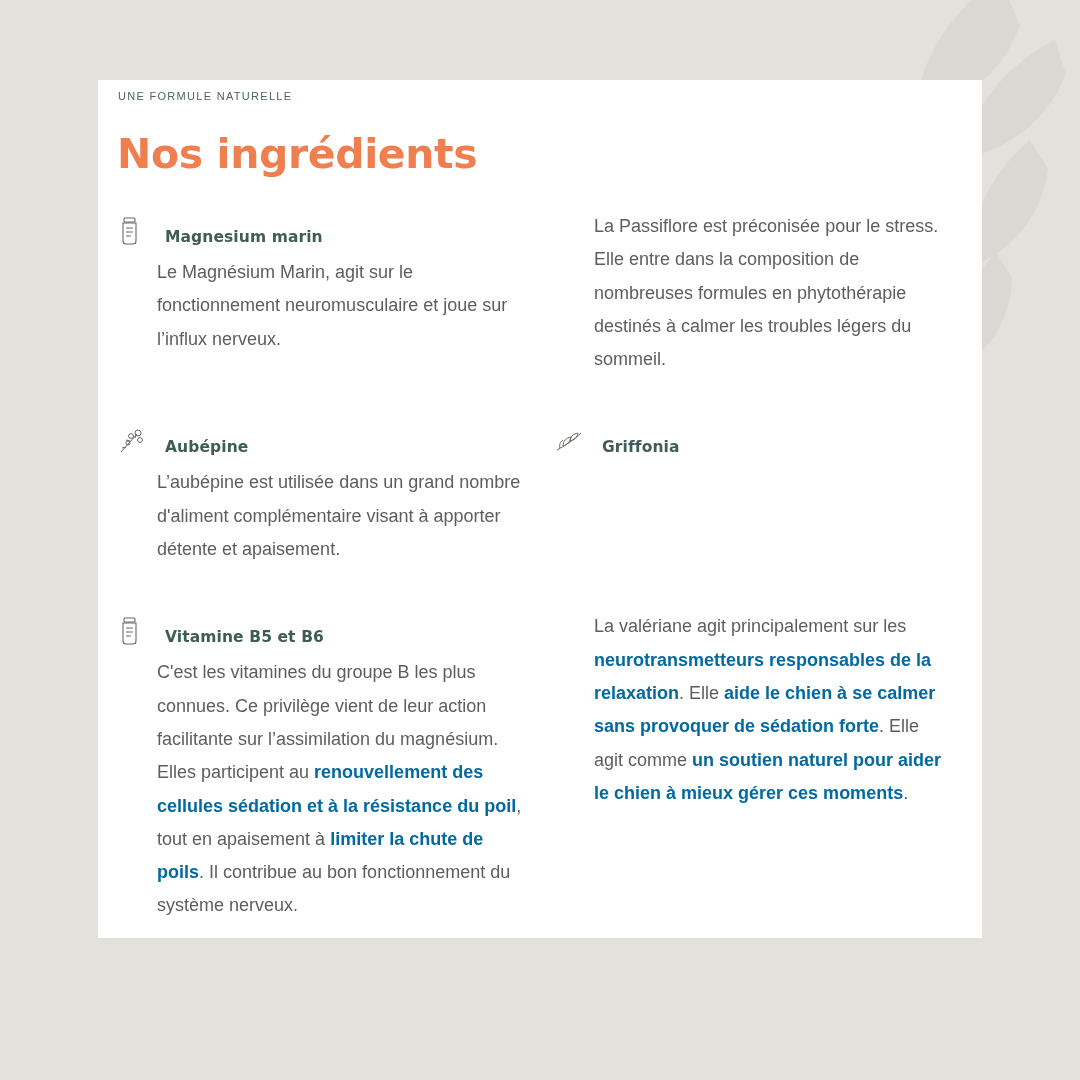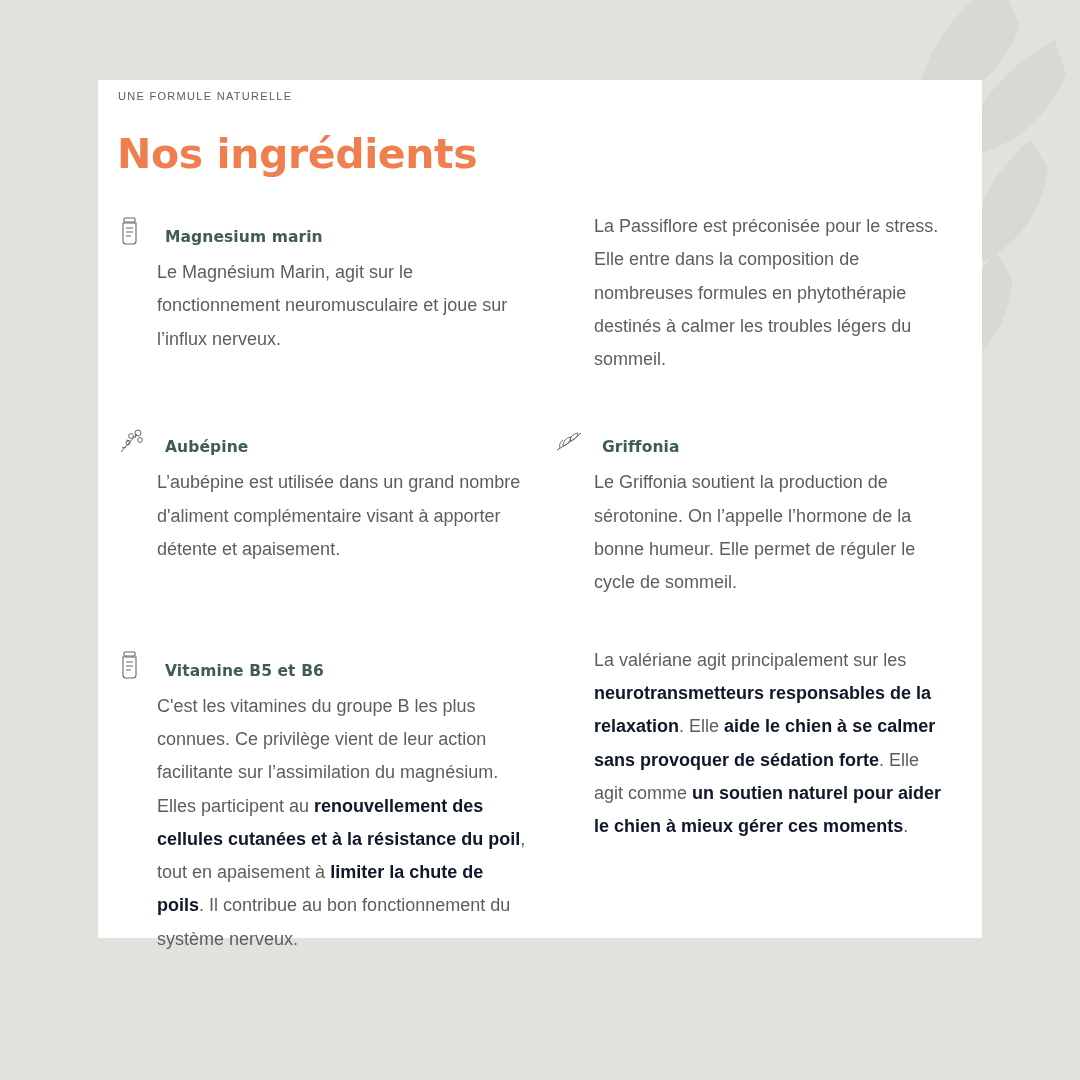--- a/index.html
+++ b/index.html
@@ -111,21 +111,21 @@
     line-height: 1.85;
     color: #5b5f5c;
     max-width: 370px;
   }
   .col-right .item-body {
     max-width: 350px;
   }
 
   .item-body b {
     font-weight: 700;
-    color: #0f172a;
+    color: #0369a1;
   }
 </style>
 </head>
 <body>
 
 <div class="bg-decor">
   <svg width="420" height="430" viewBox="0 0 420 430" aria-hidden="true">
     <g fill="#d4d2cc">
       <path d="M300 10 C250 40 220 90 215 140 C265 135 305 100 320 55 Z"></path>
       <path d="M355 70 C305 95 270 140 262 188 C312 180 350 146 366 104 Z"></path>
@@ -191,38 +191,35 @@
       <span class="icon">
         <svg width="30" height="30" viewBox="0 0 30 30" fill="none" stroke="#6b6862" stroke-width="1">
           <path d="M3 24 C10 20 20 14 27 7"></path>
           <path d="M9 20 C9 15 12 12 17 11 C16 16 13 19 9 20Z"></path>
           <path d="M16 15 C16 11 19 8 24 7 C23 12 20 14 16 15Z"></path>
           <path d="M6 22 C5 19 6 16 9 14"></path>
         </svg>
       </span>
       <span class="item-title">Griffonia</span>
     </div>
-    <div class="item-body">
-        <div><span>Le Griffonia soutient la production de sérotonine. On l’appelle l’hormone de la bonne humeur. Elle permet de réguler le cycle de sommeil.</span></div>
-      </div>
   </div>
 
   <div class="item col-left">
     <div class="item-head">
       <span class="icon">
         <svg width="26" height="30" viewBox="0 0 26 30" fill="none" stroke="#6b6862" stroke-width="1.1">
           <rect x="7" y="2" width="11" height="4" rx="1"></rect>
           <path d="M6 7h13v18a3 3 0 0 1-3 3H9a3 3 0 0 1-3-3V7z"></path>
           <path d="M9 12h7M9 16h7M9 20h5"></path>
         </svg>
       </span>
       <span class="item-title">Vitamine B5 et B6</span>
     </div>
     <div class="item-body">
-        <div><span>C'est les vitamines du groupe B les plus connues. Ce privilège vient de leur action facilitante sur l’assimilation du magnésium. Elles participent au </span><b>renouvellement des cellules cutanées et à la résistance du poil</b><span>, tout en apaisement à </span><b>limiter la chute de poils</b><span>. Il contribue au bon fonctionnement du système nerveux.</span></div>
+        <div><span>C'est les vitamines du groupe B les plus connues. Ce privilège vient de leur action facilitante sur l’assimilation du magnésium. Elles participent au </span><b>renouvellement des cellules sédation et à la résistance du poil</b><span>, tout en apaisement à </span><b>limiter la chute de poils</b><span>. Il contribue au bon fonctionnement du système nerveux.</span></div>
       </div>
   </div>
 
   <div class="item col-right">
     <div class="item-body">
         <div><span>La valériane agit principalement sur les </span><b>neurotransmetteurs responsables de la relaxation</b><span>. Elle </span><b>aide le chien à se calmer sans provoquer de sédation forte</b><span>. Elle agit comme </span><b>un soutien naturel pour aider le chien à mieux gérer ces moments</b><span>.</span></div>
       </div>
   </div>
 
 </div>

